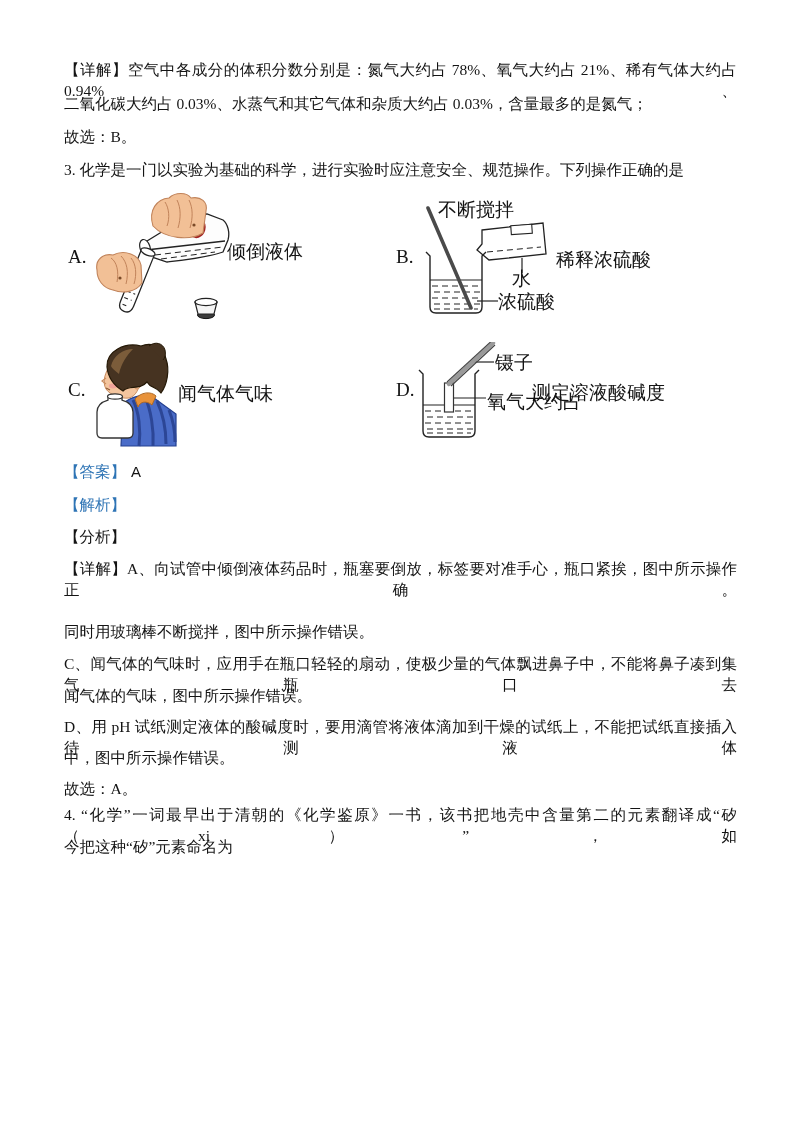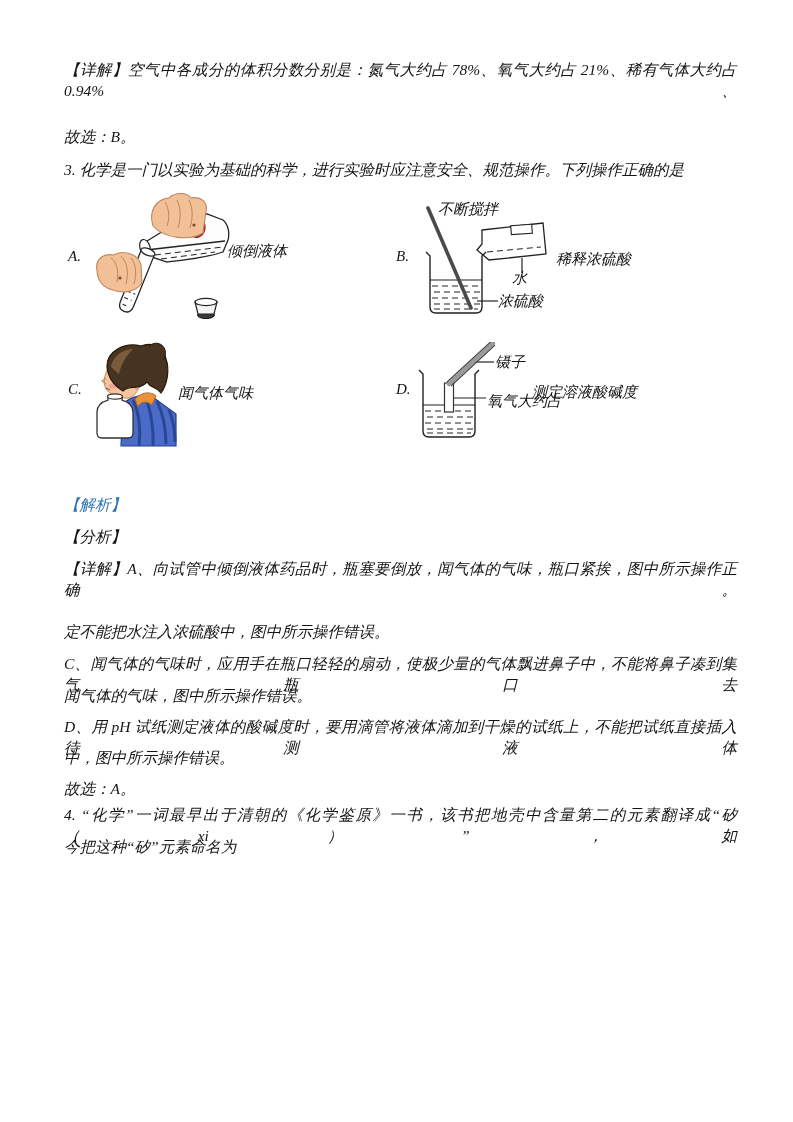--- a/index.html
+++ b/index.html
@@ -1,33 +1,34 @@
 <!DOCTYPE html>
 <html><head>
 <meta charset="utf-8">
 <style>
   html,body{margin:0;padding:0;background:#fff;}
   .page{position:relative;width:793px;height:912px;background:#ffffff;overflow:hidden;
-        font-family:"Liberation Serif","DejaVu Serif",serif;color:#141414;font-style:italic;}
+        font-family:"Liberation Serif","DejaVu Serif",serif;color:#141414;}
   .tl{position:absolute;left:64px;width:673px;font-size:15.5px;line-height:21px;}
   .just{text-align:justify;text-align-last:justify;}
   .blue{color:#2E74B5;}
   .ans{margin-left:5px;font-family:"Liberation Sans","DejaVu Sans",sans-serif;font-size:15px;}
-  .lbl{position:absolute;font-size:15px;line-height:17px;white-space:nowrap;}
+  .lbl{position:absolute;font-size:19px;line-height:17px;white-space:nowrap;}
   .optrow .otxt{margin-left:11px;}
   svg{position:absolute;}
   .dash{stroke:#222;stroke-width:1;stroke-dasharray:6 4;fill:none;}
   .ln{stroke:#222;stroke-width:1.2;fill:none;}
 </style>
 </head>
 <body>
 
 <div class="page">
 
   <div class="tl just" style="top:59px">【详解】空气中各成分的体积分数分别是：氮气大约占 78%、氧气大约占 21%、稀有气体大约占 0.94%、</div>
+  <div class="tl" style="top:93px">二氧化碳大约占 0.03%、水蒸气和其它气体和杂质大约占 0.03%，含量最多的是氮气；</div>
   <div class="tl" style="top:126px">故选：B。</div>
 
   <div class="tl" style="top:159px">3. 化学是一门以实验为基础的科学，进行实验时应注意安全、规范操作。下列操作正确的是</div>
 
   <div class="lbl" style="left:68px;top:248px">A.</div>
   <svg style="left:95px;top:192px" width="135" height="135" viewBox="0 0 135 135">
 
     <g>
       <path d="M52,49 L78,33 C88,26 100,22 112,22 L128,28 C133,32 135,41 133,48 L128,60 C110,66 90,68 72,70 L48,62 Z" fill="#fdfdfd" stroke="#222" stroke-width="1.3"></path>
       <ellipse cx="50" cy="55.5" rx="5" ry="8.2" transform="rotate(-17 50 55.5)" fill="#fff" stroke="#222" stroke-width="1.2"></ellipse>
@@ -140,27 +141,30 @@
     <g>
       <path d="M75,1 L31,42" stroke="#9a9a9a" stroke-width="4.4" stroke-linecap="round"></path>
       <path d="M77,3 L33,44" stroke="#444" stroke-width="1.1"></path>
       <path d="M73,-0.5 L29,40" stroke="#444" stroke-width="1.1"></path>
     </g>
   </svg>
   <div class="lbl" style="left:495px;top:354px">镊子</div>
   <div class="lbl" style="left:487px;top:393px">氧气大约占</div>
   <div class="lbl" style="left:532px;top:384px">测定溶液酸碱度</div>
 
+  <div class="tl" style="top:461px">
+    <span class="blue">【答案】</span><span class="ans">A</span>
+  </div>
   <div class="tl" style="top:494px">
     <span class="blue">【解析】</span>
   </div>
   <div class="tl" style="top:526px">【分析】</div>
 
-  <div class="tl just" style="top:558px">【详解】A、向试管中倾倒液体药品时，瓶塞要倒放，闻气体的气味，瓶口紧挨，图中所示操作正确。</div>
-  <div class="tl" style="top:621px">定不能把水注入浓硫酸中，图中所示操作错误。</div>
+  <div class="tl just" style="top:558px">【详解】A、向试管中倾倒液体药品时，瓶塞要倒放，标签要对准手心，瓶口紧挨，图中所示操作正确。</div>
+  <div class="tl" style="top:621px">同时用玻璃棒不断搅拌，图中所示操作错误。</div>
   <div class="tl" style="top:685px">闻气体的气味，图中所示操作错误。</div>
   <div class="tl just" style="top:653px">C、闻气体的气味时，应用手在瓶口轻轻的扇动，使极少量的气体飘进鼻子中，不能将鼻子凑到集气瓶口去</div>
   <div class="tl just" style="top:716px">D、用 pH 试纸测定液体的酸碱度时，要用滴管将液体滴加到干燥的试纸上，不能把试纸直接插入待测液体</div>
   <div class="tl" style="top:747px">中，图中所示操作错误。</div>
   <div class="tl" style="top:778px">故选：A。</div>
 
   <div class="tl just" style="top:804px">4. “化学”一词最早出于清朝的《化学鉴原》一书，该书把地壳中含量第二的元素翻译成“矽（xi）”，如</div>
   <div class="tl" style="top:836px">今把这种“矽”元素命名为</div>
 
   <div class="tl optrow" style="top:930px;left:70px">

